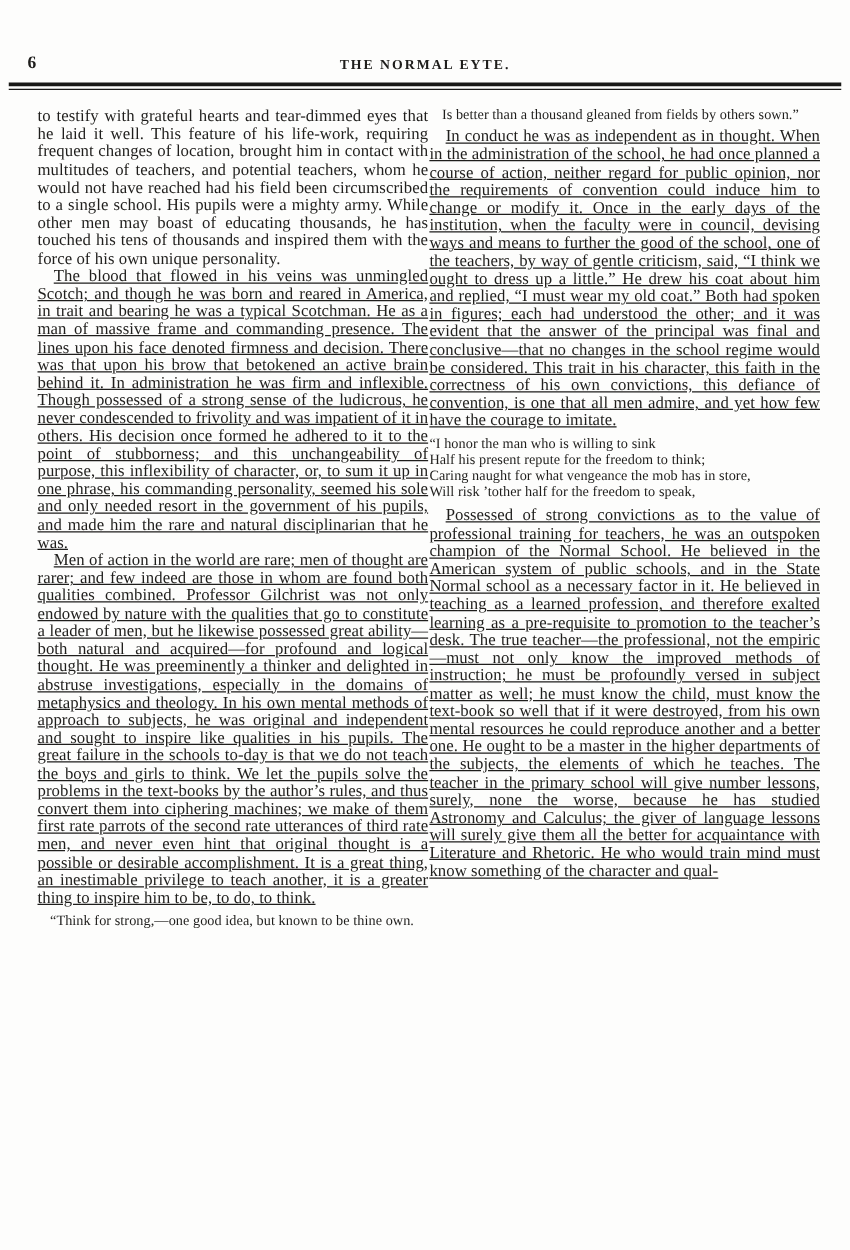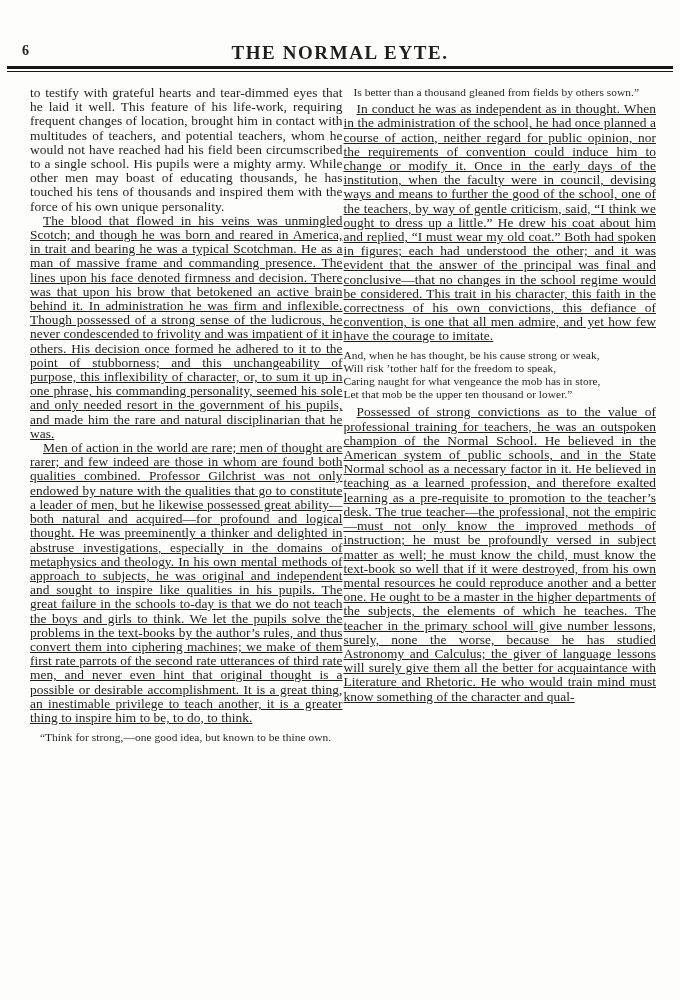--- a/index.html
+++ b/index.html
@@ -24,21 +24,21 @@
   }
   .pagenum {
     position: absolute;
     left: 22px;
     top: 1px;
     font-weight: bold;
     font-size: 14px;
   }
   .masthead {
     font-weight: bold;
-    font-size: 19px;
+    font-size: 11px;
     letter-spacing: 1.6px;
     white-space: nowrap;
   }
   .rule {
     margin: 7px 7px 0 7px;
     height: 2px;
     border-top: 3px solid #181816;
     border-bottom: 1px solid #181816;
   }
   .columns {
@@ -96,23 +96,23 @@
       <p>to testify with grateful hearts and tear-dimmed eyes that he laid it well.  This feature of his life-work, requiring frequent changes of location, brought him in contact with multitudes of teachers, and potential teachers, whom he would not have reached had his field been circumscribed to a single school.  His pupils were a mighty army. While other men may boast of educating thousands, he has touched his tens of thousands and inspired them with the force of his own unique personality.</p>
       <p class="indent">The blood that flowed in his veins was unmingled Scotch; and though he was born and reared in America, in trait and bearing he was a typical Scotchman.  He as a man of massive frame and commanding presence.  The lines upon his face denoted firmness and decision.  There was that upon his brow that betokened an active brain behind it.  In administration he was firm and inflexible.  Though possessed of a strong sense of the ludicrous, he never condescended to frivolity and was impatient of it in others.  His decision once formed he adhered to it to the point of stubborness; and this unchangeability of purpose, this inflexibility of character, or, to sum it up in one phrase, his commanding personality, seemed his sole and only needed resort in the government of his pupils, and made him the rare and natural disciplinarian that he was.</p>
       <p class="indent">Men of action in the world are rare; men of thought are rarer; and few indeed are those in whom are found both qualities combined. Professor Gilchrist was not only endowed by nature with the qualities that go to constitute a leader of men, but he likewise possessed great ability—both natural and acquired—for profound and logical thought. He was preeminently a thinker and delighted in abstruse investigations, especially in the domains of metaphysics and theology. In his own mental methods of approach to subjects, he was original and independent and sought to inspire like qualities in his pupils.  The great failure in the schools to-day is that we do not teach the boys and girls to think.  We let the pupils solve the problems in the text-books by the author’s rules, and thus convert them into ciphering machines; we make of them first rate parrots of the second rate utterances of third rate men, and never even hint that original thought is a possible or desirable accomplishment.  It is a great thing, an inestimable privilege to teach another, it is a greater thing to inspire him to be, to do, to think.</p>
       <p class="small-quote lq">“Think for strong,—one good idea, but known to be thine own.</p>
     </div>
 
     <div class="col">
       <p class="small-quote rq">Is better than a thousand gleaned from fields by others sown.”</p>
       <p class="indent">In conduct he was as independent as in thought.  When in the administration of the school, he had once planned a course of action, neither regard for public opinion, nor the requirements of convention could induce him to change or modify it.  Once in the early days of the institution, when the faculty were in council, devising ways and means to further the good of the school, one of the teachers, by way of gentle criticism, said, “I think we ought to dress up a little.” He drew his coat about him and replied, “I must wear my old coat.”  Both had spoken in figures; each had understood the other; and it was evident that the answer of the principal was final and conclusive—that no changes in the school regime would be considered.  This trait in his character, this faith in the correctness of his own convictions, this defiance of convention, is one that all men admire, and yet how few have the courage to imitate.</p>
       <div class="poem">
-        <p>And, when he has thought, be his cause strong or weak,</p>
+        <p>“I honor the man who is willing to sink</p>
+        <p>Half his present repute for the freedom to think;</p>
+        <p>Caring naught for what vengeance the mob has in store,</p>
         <p>Will risk ’tother half for the freedom to speak,</p>
-        <p>Caring naught for what vengeance the mob has in store,</p>
-        <p>Let that mob be the upper ten thousand or lower.”</p>
       </div>
       <p class="indent">Possessed of strong convictions as to the value of professional training for teachers, he was an outspoken champion of the Normal School.  He believed in the American system of public schools, and in the State Normal school as a necessary factor in it. He believed in teaching as a learned profession, and therefore exalted learning as a pre-requisite to promotion to the teacher’s desk.  The true teacher—the professional, not the empiric—must not only know the improved methods of instruction; he must be profoundly versed in subject matter as well; he must know the child, must know the text-book so well that if it were destroyed, from his own mental resources he could reproduce another and a better one. He ought to be a master in the higher departments of the subjects, the elements of which he teaches.  The teacher in the primary school will give number lessons, surely, none the worse, because he has studied Astronomy and Calculus; the giver of language lessons will surely give them all the better for acquaintance with Literature and Rhetoric.  He who would train mind must know something of the character and qual-</p>
     </div>
 
   </div>
 
 </div>
 
 </body></html>

